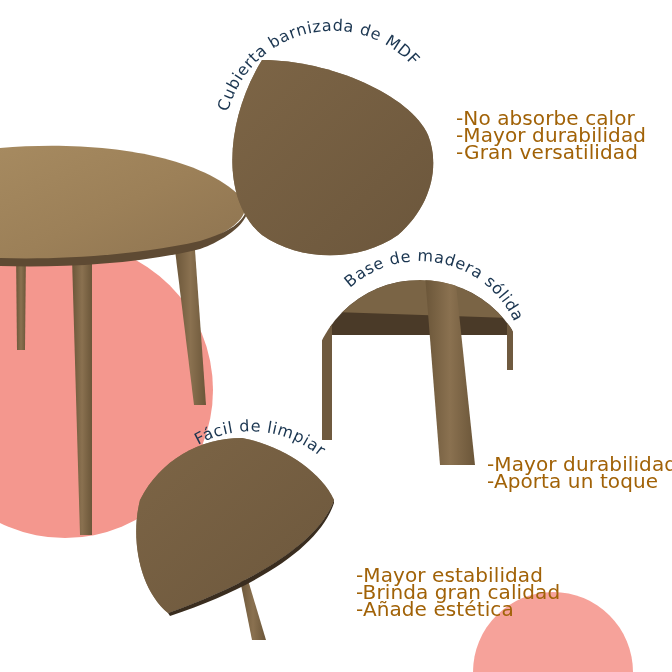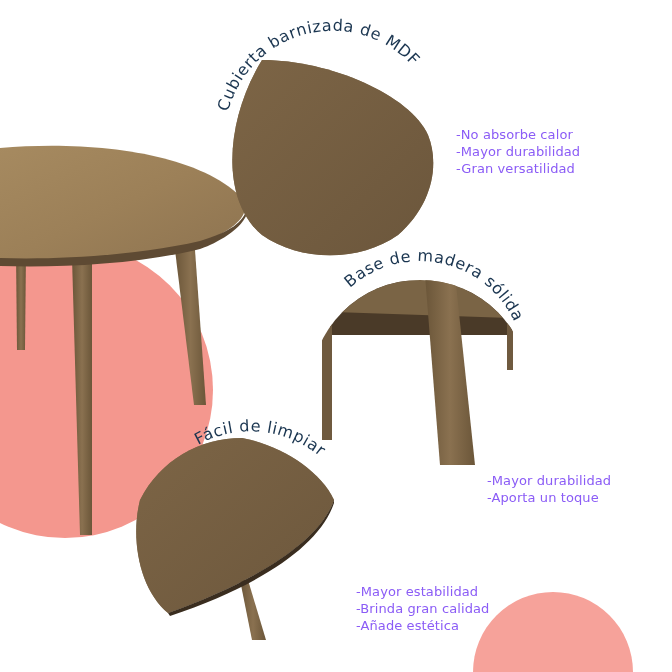--- a/index.html
+++ b/index.html
@@ -1,17 +1,17 @@
 <!DOCTYPE html>
 <html><head>
 <meta charset="utf-8">
 <style>
   html,body{margin:0;padding:0;background:#ffffff;}
   body{width:672px;height:672px;position:relative;overflow:hidden;font-family:"DejaVu Sans","Liberation Sans",sans-serif;}
-  .feature-list{position:absolute;color:#8b5cf6;font-size:13px;line-height:17px;letter-spacing:0.1px;margin-top:16px;}
+  .feature-list{position:absolute;color:#a16207;font-size:20px;line-height:17px;letter-spacing:0.1px;}
   .feature-list div{white-space:nowrap;}
   svg{position:absolute;left:0;top:0;}
 </style>
 </head>
 <body>
 
 <svg width="672" height="672" viewBox="0 0 672 672">
   <defs>
     <linearGradient id="woodTop" x1="0" y1="0" x2="1" y2="1">
       <stop offset="0" stop-color="#a68a60"></stop>

